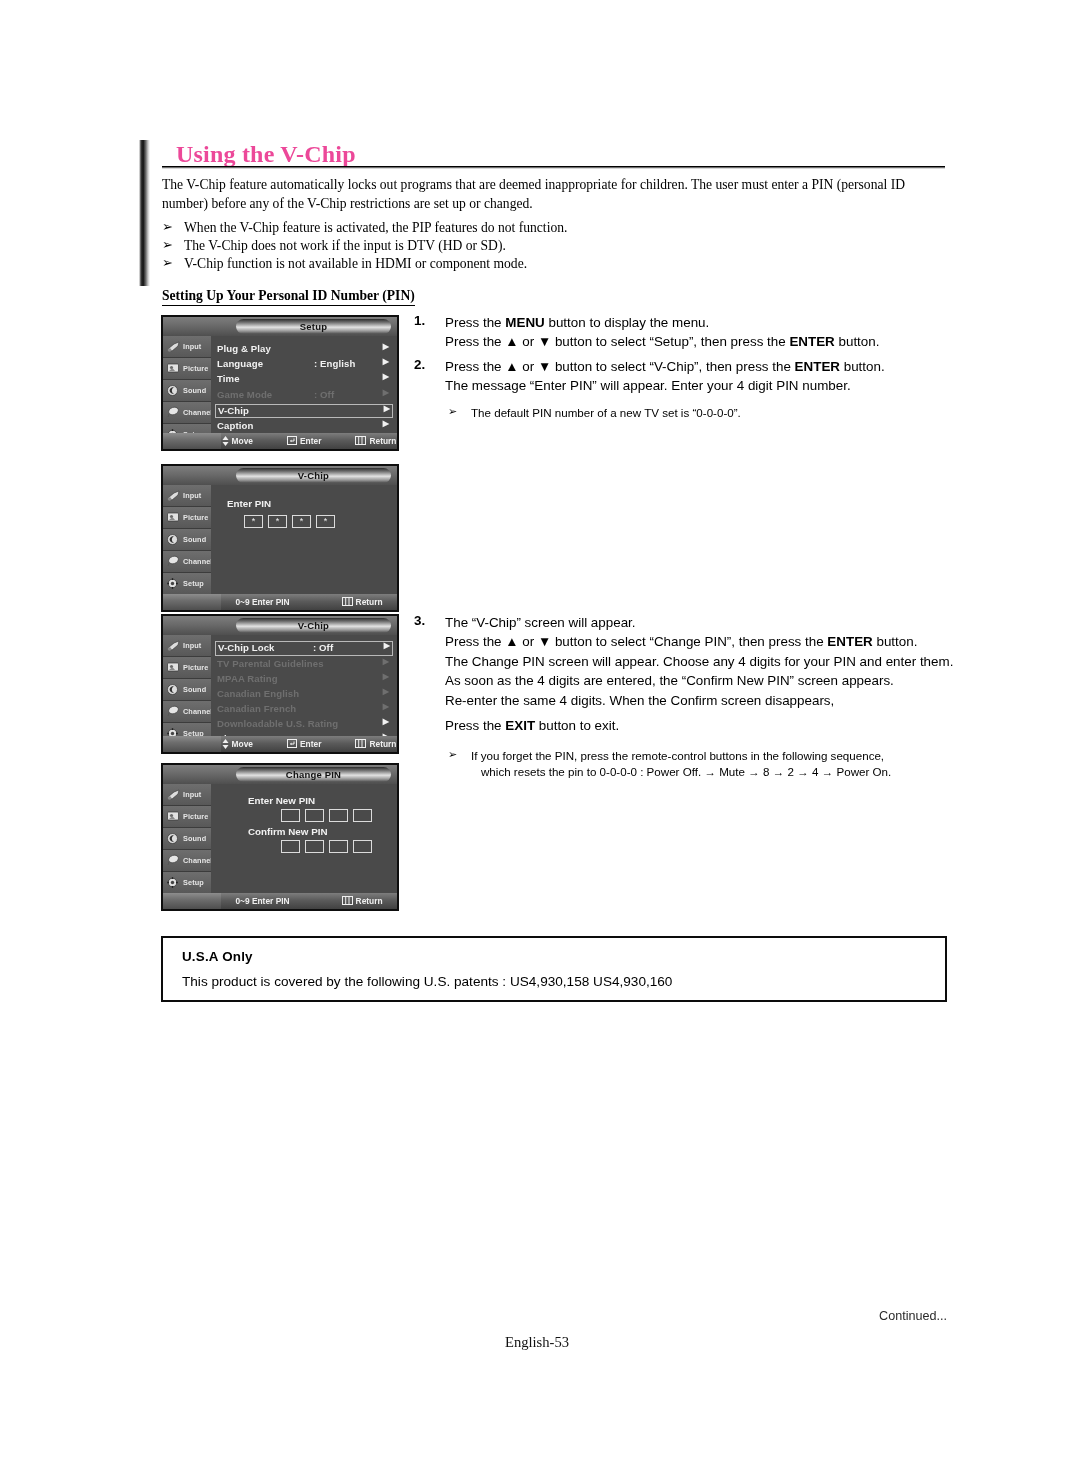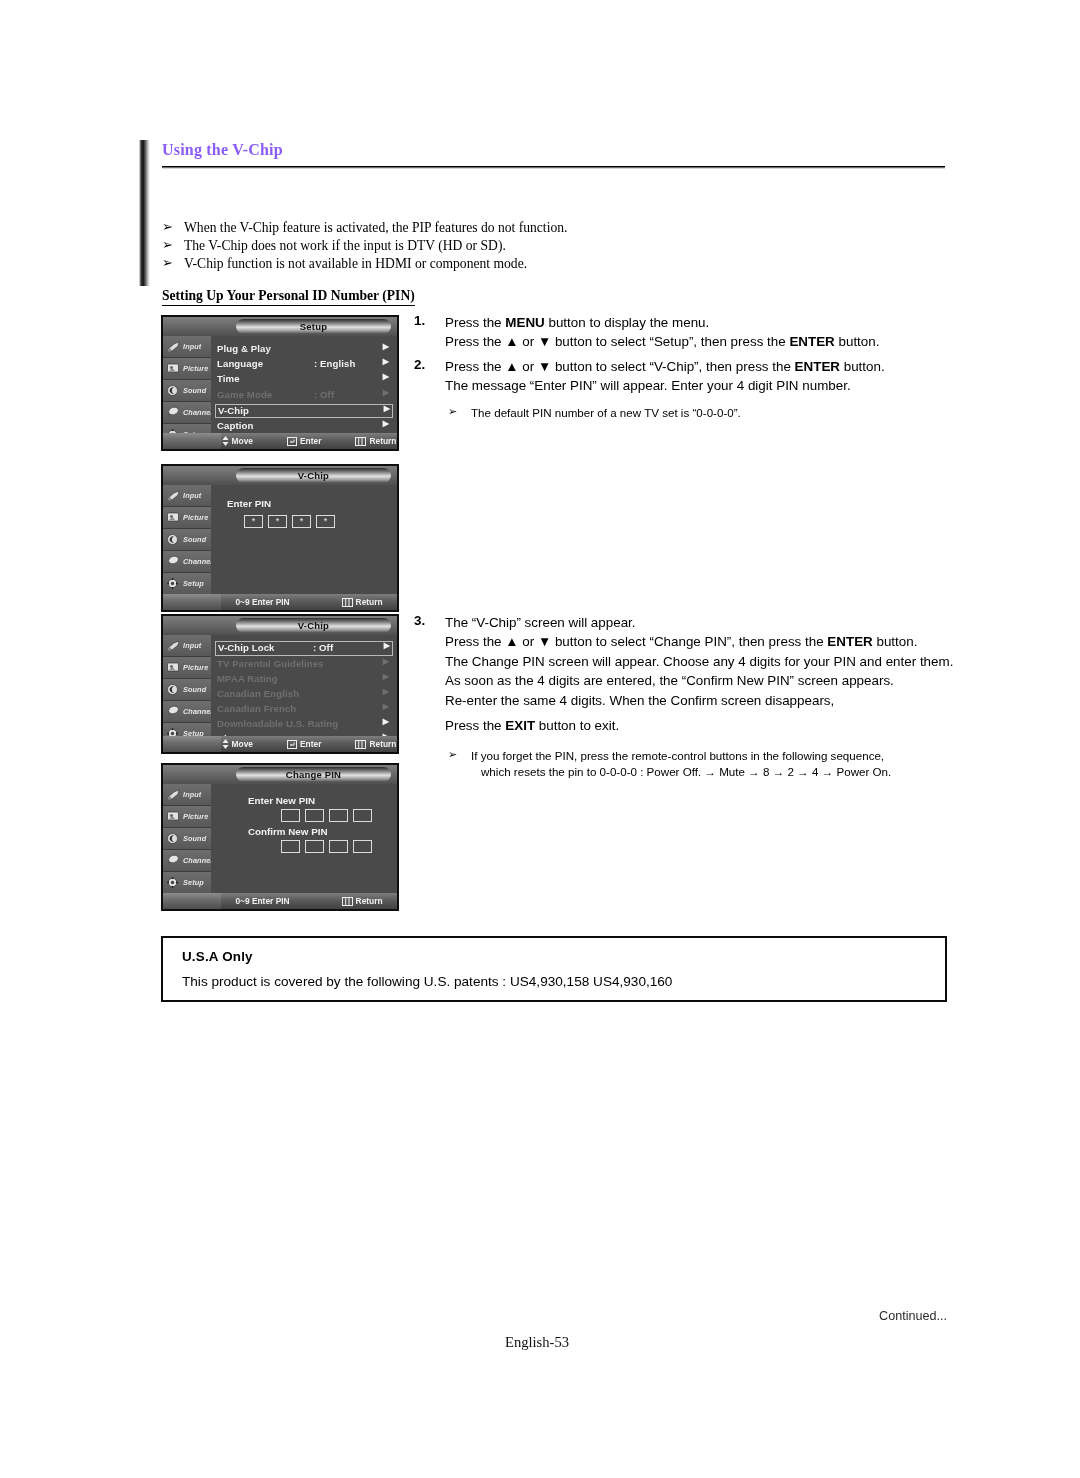--- a/index.html
+++ b/index.html
@@ -15,24 +15,24 @@
 
   
   .page { position:absolute; left:0; top:0; width:1080px; height:1478px; }
 
   
   .headbar {
     position:absolute; left:139px; top:140px; width:11px; height:146px;
     background:linear-gradient(to right,#ffffff 0%,#3a3a3a 18%,#111 38%,#6d6d6d 62%,#c9c9c9 82%,#ffffff 100%);
   }
   .title {
-    position:absolute; left:162px; top:141px; width:790px;
+    position:absolute; left:176px; top:141px; width:790px;
     font-family:"Liberation Serif", serif;
-    font-weight:bold; font-size:16px; letter-spacing:.2px;
-    color:#8b5cf6;
+    font-weight:bold; font-size:24px; letter-spacing:.2px;
+    color:#ec4899;
   }
   .title-rule {
     position:absolute; left:162px; top:166px; width:783px; height:3px;
     background:linear-gradient(to bottom,#000 0 1px,#6f6f6f 1px 2px,#d8d8d8 2px 3px);
   }
 
   .intro {
     position:absolute; left:162px; top:176px; width:790px;
     font-size:13.6px; line-height:18.6px; text-align:left;
   }
@@ -71,21 +71,20 @@
     position:absolute; left:73px; top:2px; width:155px; height:15px;
     border-radius:8px;
     background:linear-gradient(to bottom,#2b2b2b 0%,#6e6e6e 22%,#e2e2e2 55%,#9a9a9a 80%,#4d4d4d 100%);
     color:#111; font-size:9.5px; font-weight:bold;
     display:flex; align-items:center; justify-content:center;
     letter-spacing:.2px;
   }
   .tv-side {
     position:absolute; left:0; top:19px; width:48px; bottom:16px;
     background:linear-gradient(to right,#6a6a6a 0%,#5d5d5d 72%,#3e3e3e 100%);
-    font-style:italic;
   }
   .sidebtn {
     position:relative; height:22px; border-bottom:1px solid #3c3c3c;
     display:flex; align-items:center; padding-left:3px;
     background:linear-gradient(to bottom,#6e6e6e,#585858);
   }
   .sidebtn .sico {
     width:15px; height:14px; margin-right:2px; flex:0 0 auto;
     display:flex; align-items:center; justify-content:center;
   }
@@ -100,21 +99,21 @@
     position:absolute; left:0; bottom:0; width:100%; height:16px;
     background:linear-gradient(to bottom,#8d8d8d,#6e6e6e 40%,#4e4e4e);
   }
   .tv-bottom .inner {
     position:absolute; left:58px; top:0; right:0; height:16px;
     background:linear-gradient(to bottom,#7d7d7d,#5b5b5b 45%,#414141);
     display:flex; align-items:center; gap:11px; padding-left:7px;
     font-size:8.4px; font-weight:bold; color:#f0f0f0;
   }
   .tv-bottom .inner.center { justify-content:center; gap:34px; padding-left:0; }
-  .hint { display:flex; align-items:flex-end; gap:3px; white-space:nowrap; }
+  .hint { display:flex; align-items:flex-start; gap:3px; white-space:nowrap; }
 
   
   .mrow {
     position:relative; height:13.2px; margin:2px 6px;
     display:flex; 
     font-size:9.6px; font-weight:bold; color:#f2f2f2;
     letter-spacing:.1px;
   }
   .mrow .mlabel { flex:0 0 auto; }
   .mrow .mval { position:absolute; left:97px; }
@@ -169,20 +168,21 @@
 </style>
 </head>
 <body>
 
 <div class="page">
 
   <div class="headbar"></div>
   <div class="title">Using the V-Chip</div>
   <div class="title-rule"></div>
 
+  <div class="intro">The V-Chip feature automatically locks out programs that are deemed inappropriate for children. The user must enter a PIN (personal ID number) before any of the V-Chip restrictions are set up or changed.</div>
 
   <div class="bullets">
     <div class="bullet">
       <span class="ar">➢</span>
       <span>When the V-Chip feature is activated, the PIP features do not function.</span>
     </div>
     <div class="bullet">
       <span class="ar">➢</span>
       <span>The V-Chip does not work if the input is DTV (HD or SD).</span>
     </div>

